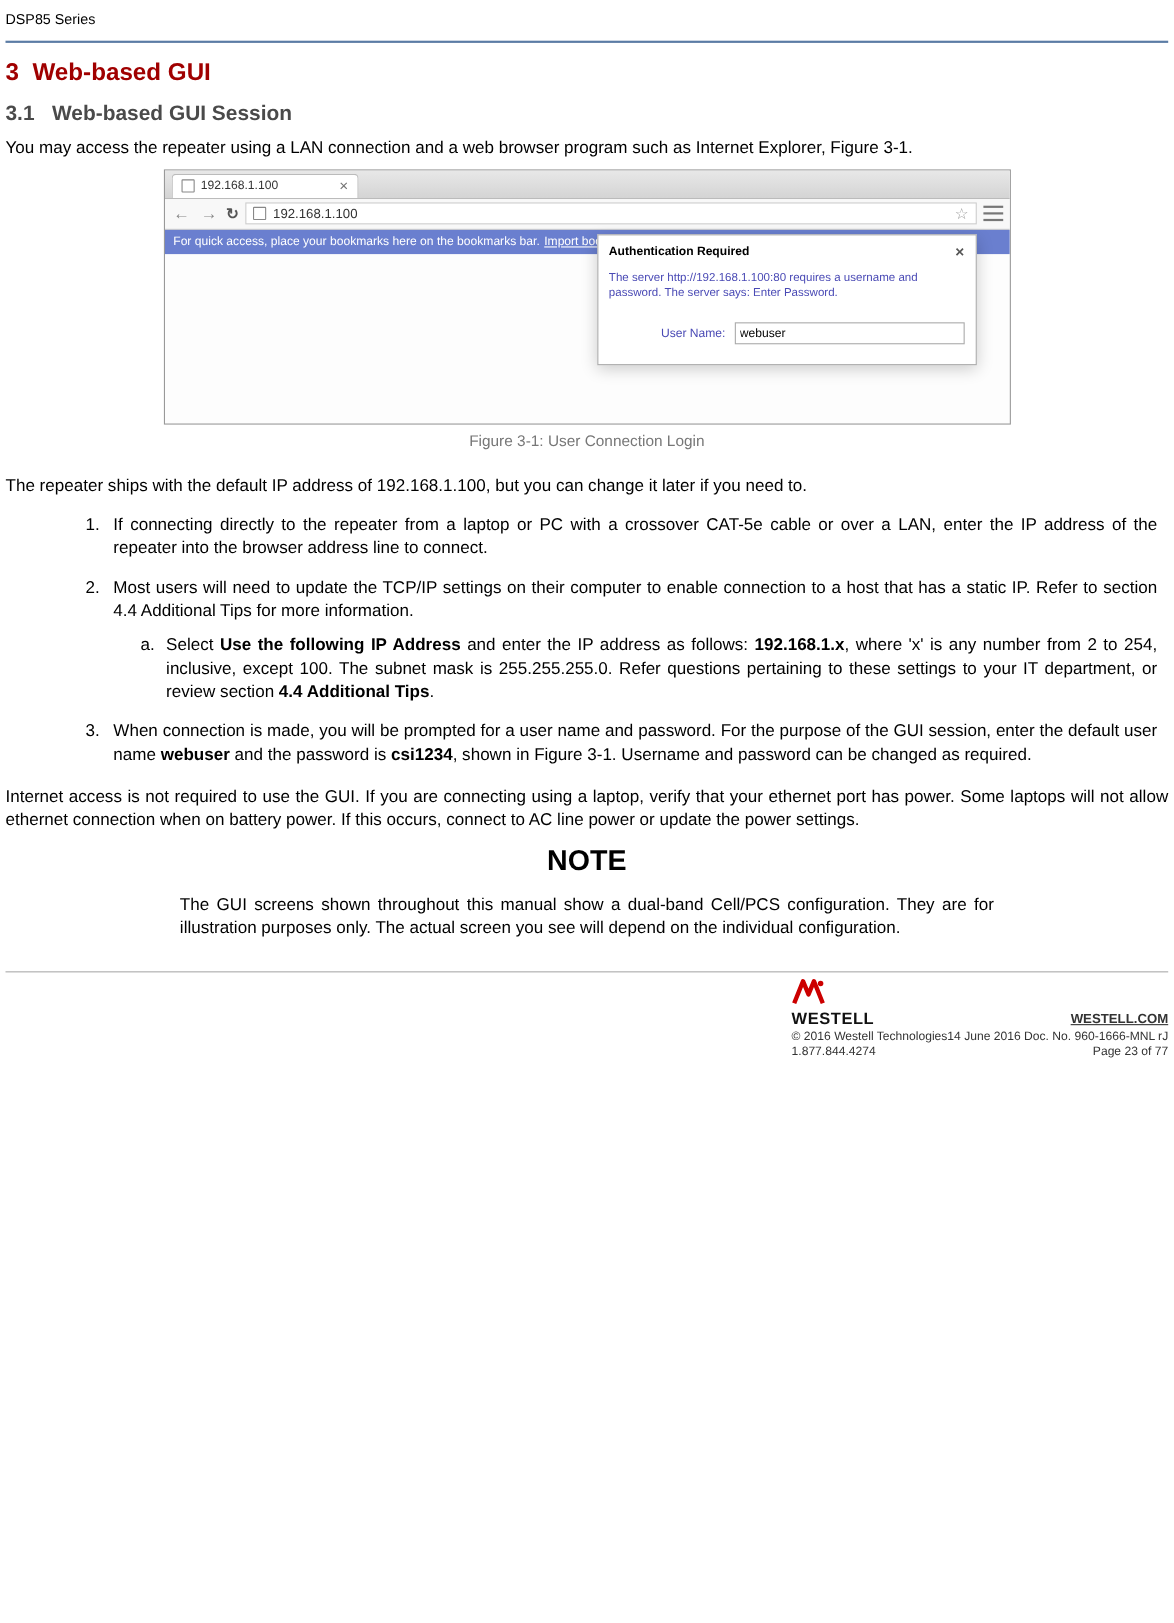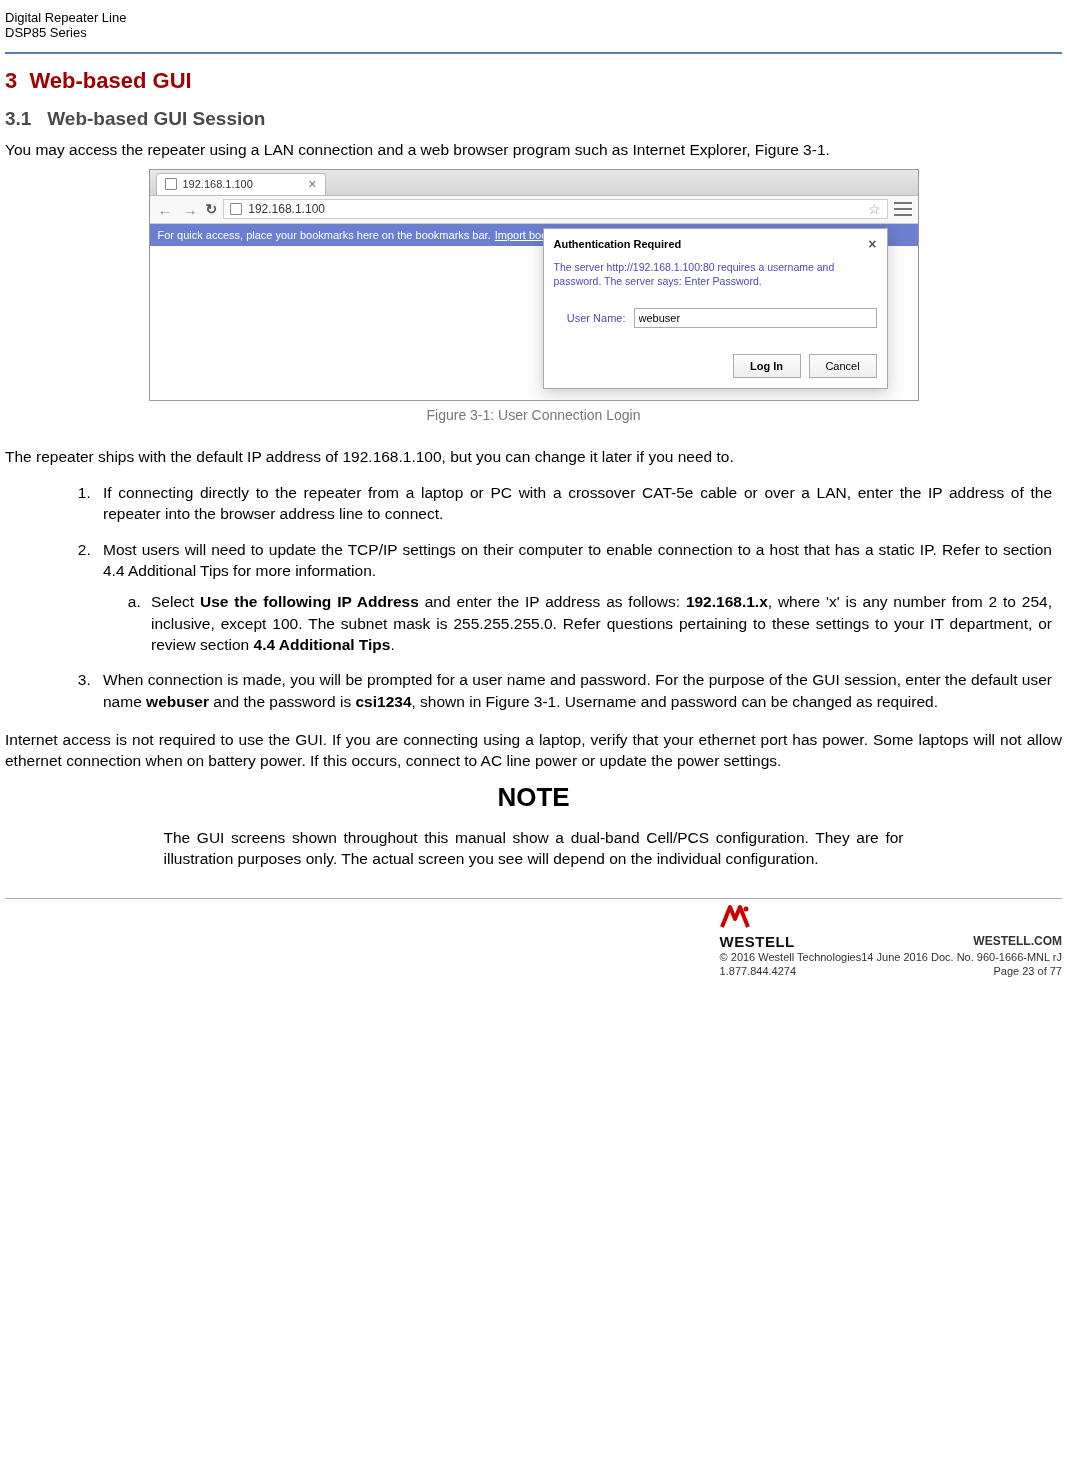--- a/index.html
+++ b/index.html
@@ -180,21 +180,21 @@
     color: #555;
     font-size: 14px;
     line-height: 1;
   }
   .auth-msg {
     padding: 4px 10px 6px 10px;
     color: #4a4ab5;
     font-size: 10.5px;
     line-height: 1.3;
   }
-  .auth-form { padding: 6px 10px 10px 10px; }
+  .auth-form { padding: 6px 10px 10px 10px; margin-left: 34px; }
   .auth-line {
     display: flex;
     align-items: center;
     margin: 8px 0;
     gap: 8px;
   }
   .auth-line label { width: 72px; text-align: right; color: #4a4ab5; }
   .auth-line input {
     flex: 1;
     height: 20px;
@@ -284,28 +284,27 @@
     font-size: 11px;
     color: #333;
     line-height: 1.3;
   }
   .footer-right {
     text-align: right;
     font-size: 11px;
     color: #333;
     line-height: 1.3;
   }
-  .footer-right .bold { font-weight: 700; font-size: 12px; }
+  .footer-right .bold { font-weight: 700; font-size: 12px; text-decoration: underline; }
   b { font-weight: 700; }
 </style>
 </head>
 <body>
 
 <div class="header">
-  <div class="header-line1">Digital Repeater Line</div>
   <div class="header-line2">DSP85 Series</div>
 </div>
 <hr class="hr-top">
 
 <div class="h1">
   <span>3</span>&nbsp;&nbsp;<span>Web-based GUI</span>
 </div>
 
 <div class="h2">
   <span>3.1</span>&nbsp;&nbsp;&nbsp;<span>Web-based GUI Session</span>
@@ -346,24 +345,20 @@
       <div class="auth-title-row">
         <span>Authentication Required</span>
         <span class="auth-close">×</span>
       </div>
       <div class="auth-msg">The server http://192.168.1.100:80 requires a username and password. The server says: Enter Password.</div>
       <div class="auth-form">
         <div class="auth-line">
           <label>User Name:</label>
           <input type="text" value="webuser" style="">
         </div>
-      </div>
-      <div class="auth-buttons">
-        <button class="primary">Log In</button>
-        <button>Cancel</button>
       </div>
     </div>
   </div>
 </div>
 
 <div class="figure-caption">Figure 3-1: User Connection Login</div>
 
 <p class="p">The repeater ships with the default IP address of 192.168.1.100, but you can change it later if you need to.</p>
 
 <ol class="main-list">

